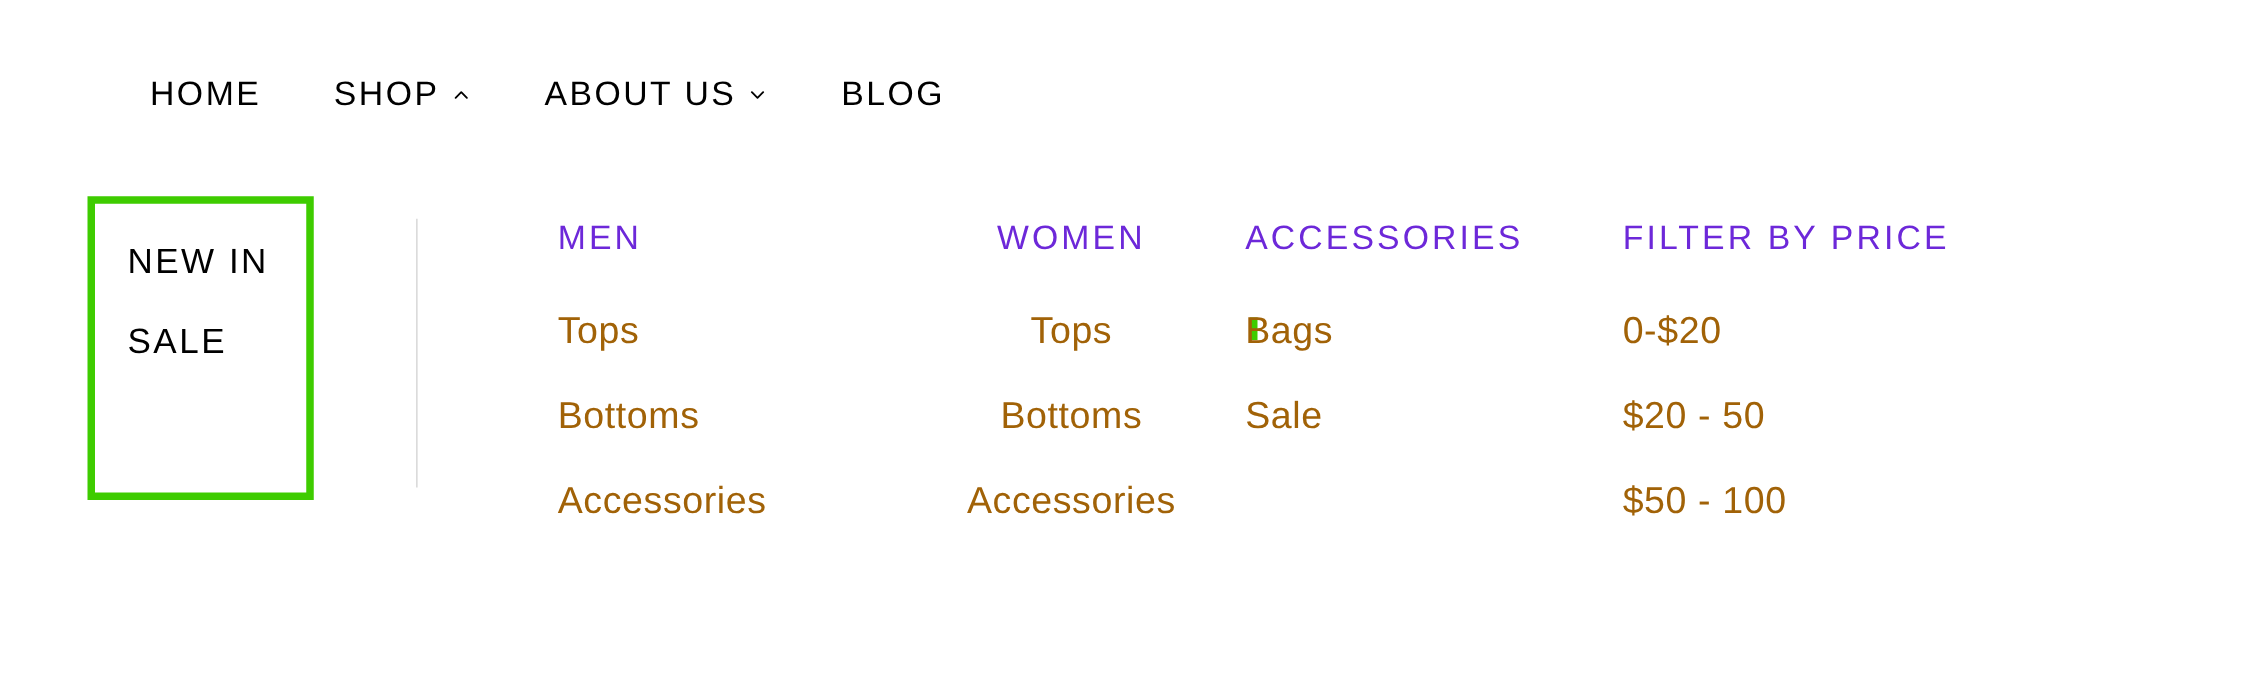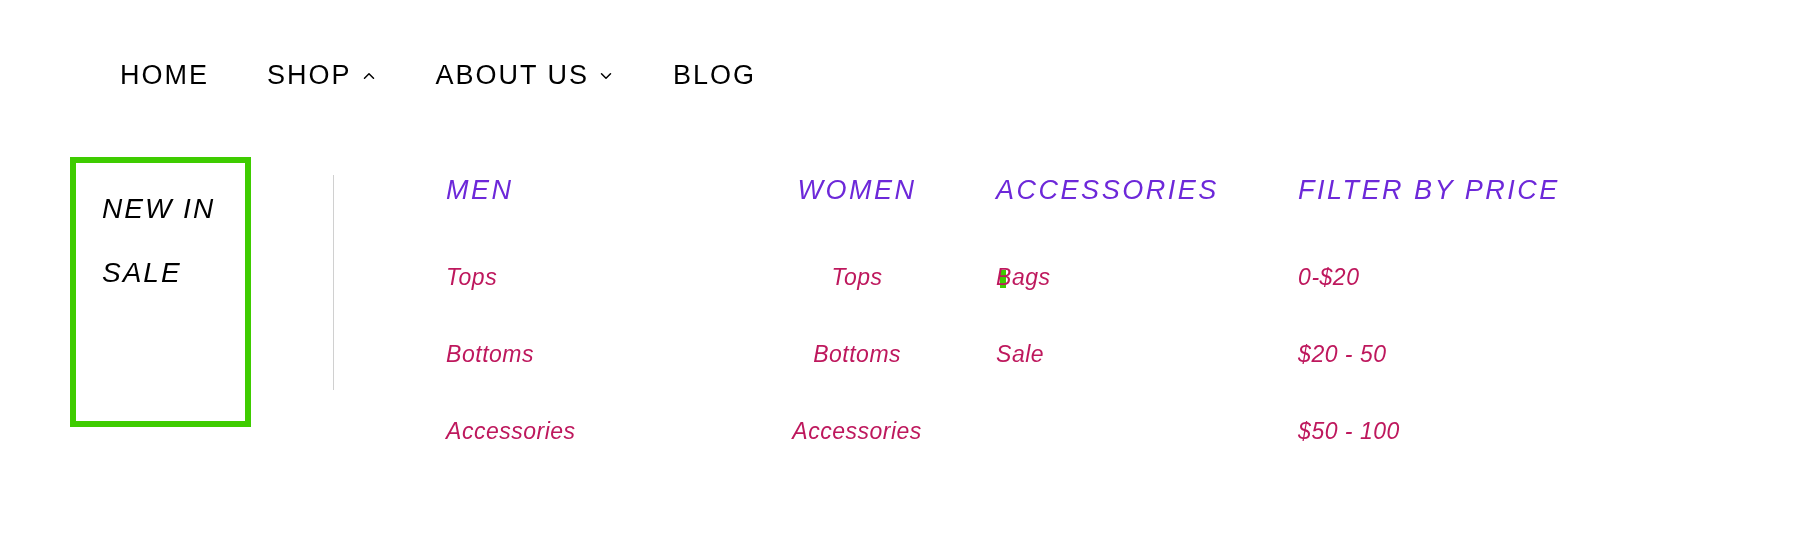--- a/index.html
+++ b/index.html
@@ -53,21 +53,20 @@
       font-size: 50px;
       font-weight: 400;
       color: #000;
       letter-spacing: -1px;
     }
     .mega-menu {
       position: absolute;
       top: 175px;
       left: 70px;
       display: flex;
-      font-style: italic;
     }
     .sidebar-box {
       border: 6px solid #3ecc00;
       padding: 30px 30px 26px 26px;
       margin-right: 0;
       position: relative;
       top: -18px;
     }
     .sidebar-item {
       font-size: 28px;
@@ -100,27 +99,26 @@
     .col-accessories { width: 302px; }
     .col-filter { }
     .col-heading {
       font-size: 27px;
       letter-spacing: 2.5px;
       font-weight: 400;
       color: #6d28d9;
       margin-bottom: 42px;
     }
     .col-link {
-      font-size: 23px;
-      font-weight: 400;
-      color: #be185d;
+      font-size: 30px;
+      font-weight: 400;
+      color: #a16207;
       letter-spacing: 0.5px;
       margin-bottom: 34px;
       cursor: pointer;
-      margin-top: 16px;
     }
     .col-link:last-child {
       margin-bottom: 0;
     }
     .bags-highlight {
       position: relative;
     }
     .bags-highlight::before {
       content: '';
       position: absolute;

